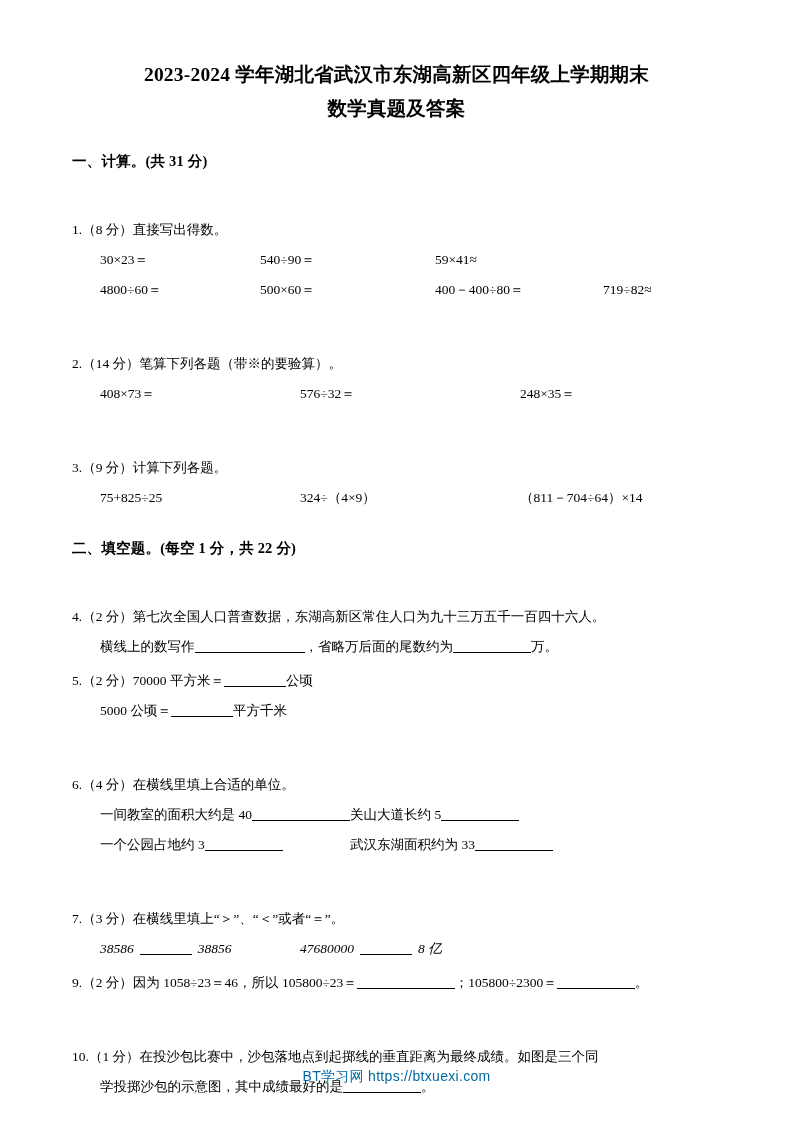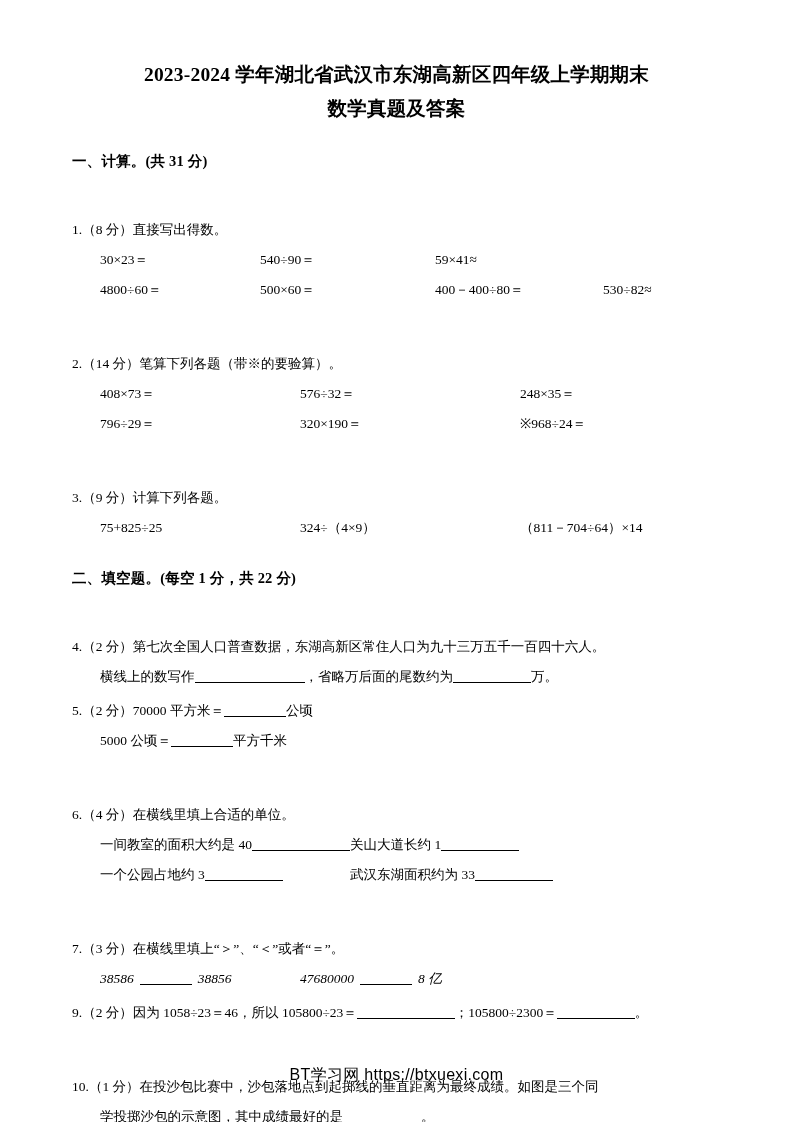--- a/index.html
+++ b/index.html
@@ -65,22 +65,22 @@
   .b-md { width: 62px; }
   .b-lg { width: 78px; }
   .b-xl { width: 98px; }
   .b-xxl { width: 110px; }
   .footer {
     position: absolute;
     left: 0;
     right: 0;
     bottom: 36px;
     text-align: center;
-    font-size: 16px;
-    color: #000000;
+    font-size: 14px;
+    color: #0369a1;
     font-family: "Liberation Sans", sans-serif;
     letter-spacing: 0.3px;
   }
   .nowrap { white-space: nowrap; font-style: italic; }
 </style>
 </head>
 <body>
 
 <div class="page">
 
@@ -95,35 +95,30 @@
     <span class="q-text">1.（8 分）直接写出得数。</span>
     <div class="row">
       <span style="width:160px">30×23＝</span>
       <span style="width:175px">540÷90＝</span>
       <span>59×41≈</span>
     </div>
     <div class="row">
       <span style="width:160px">4800÷60＝</span>
       <span style="width:175px">500×60＝</span>
       <span style="width:168px">400－400÷80＝</span>
-      <span>530÷82≈</span>
+      <span>719÷82≈</span>
     </div>
   </div>
 
   <div class="q">
     <span class="q-text">2.（14 分）笔算下列各题（带※的要验算）。</span>
     <div class="row">
       <span style="width:200px">408×73＝</span>
       <span style="width:220px">576÷32＝</span>
       <span>248×35＝</span>
-    </div>
-    <div class="row">
-      <span style="width:200px">796÷29＝</span>
-      <span style="width:220px">320×190＝</span>
-      <span>※968÷24＝</span>
     </div>
   </div>
 
   <div class="q">
     <span class="q-text">3.（9 分）计算下列各题。</span>
     <div class="row">
       <span style="width:200px">75+825÷25</span>
       <span style="width:220px">324÷（4×9）</span>
       <span>（811－704÷64）×14</span>
     </div>
@@ -144,21 +139,21 @@
     </div>
     <div class="indent">
       <span>5000 公顷＝</span><span class="blank b-md"></span><span>平方千米</span>
     </div>
   </div>
 
   <div class="q">
     <span class="q-text">6.（4 分）在横线里填上合适的单位。</span>
     <div class="row">
       <span style="width:250px"><span>一间教室的面积大约是 40</span><span class="blank b-xl"></span></span>
-      <span><span>关山大道长约 1</span><span class="blank b-lg"></span></span>
+      <span><span>关山大道长约 5</span><span class="blank b-lg"></span></span>
     </div>
     <div class="row">
       <span style="width:250px"><span>一个公园占地约 3</span><span class="blank b-lg"></span></span>
       <span><span>武汉东湖面积约为 33</span><span class="blank b-lg"></span></span>
     </div>
   </div>
 
   <div class="q">
     <span class="q-text">7.（3 分）在横线里填上“＞”、“＜”或者“＝”。</span>
     <div class="row">

